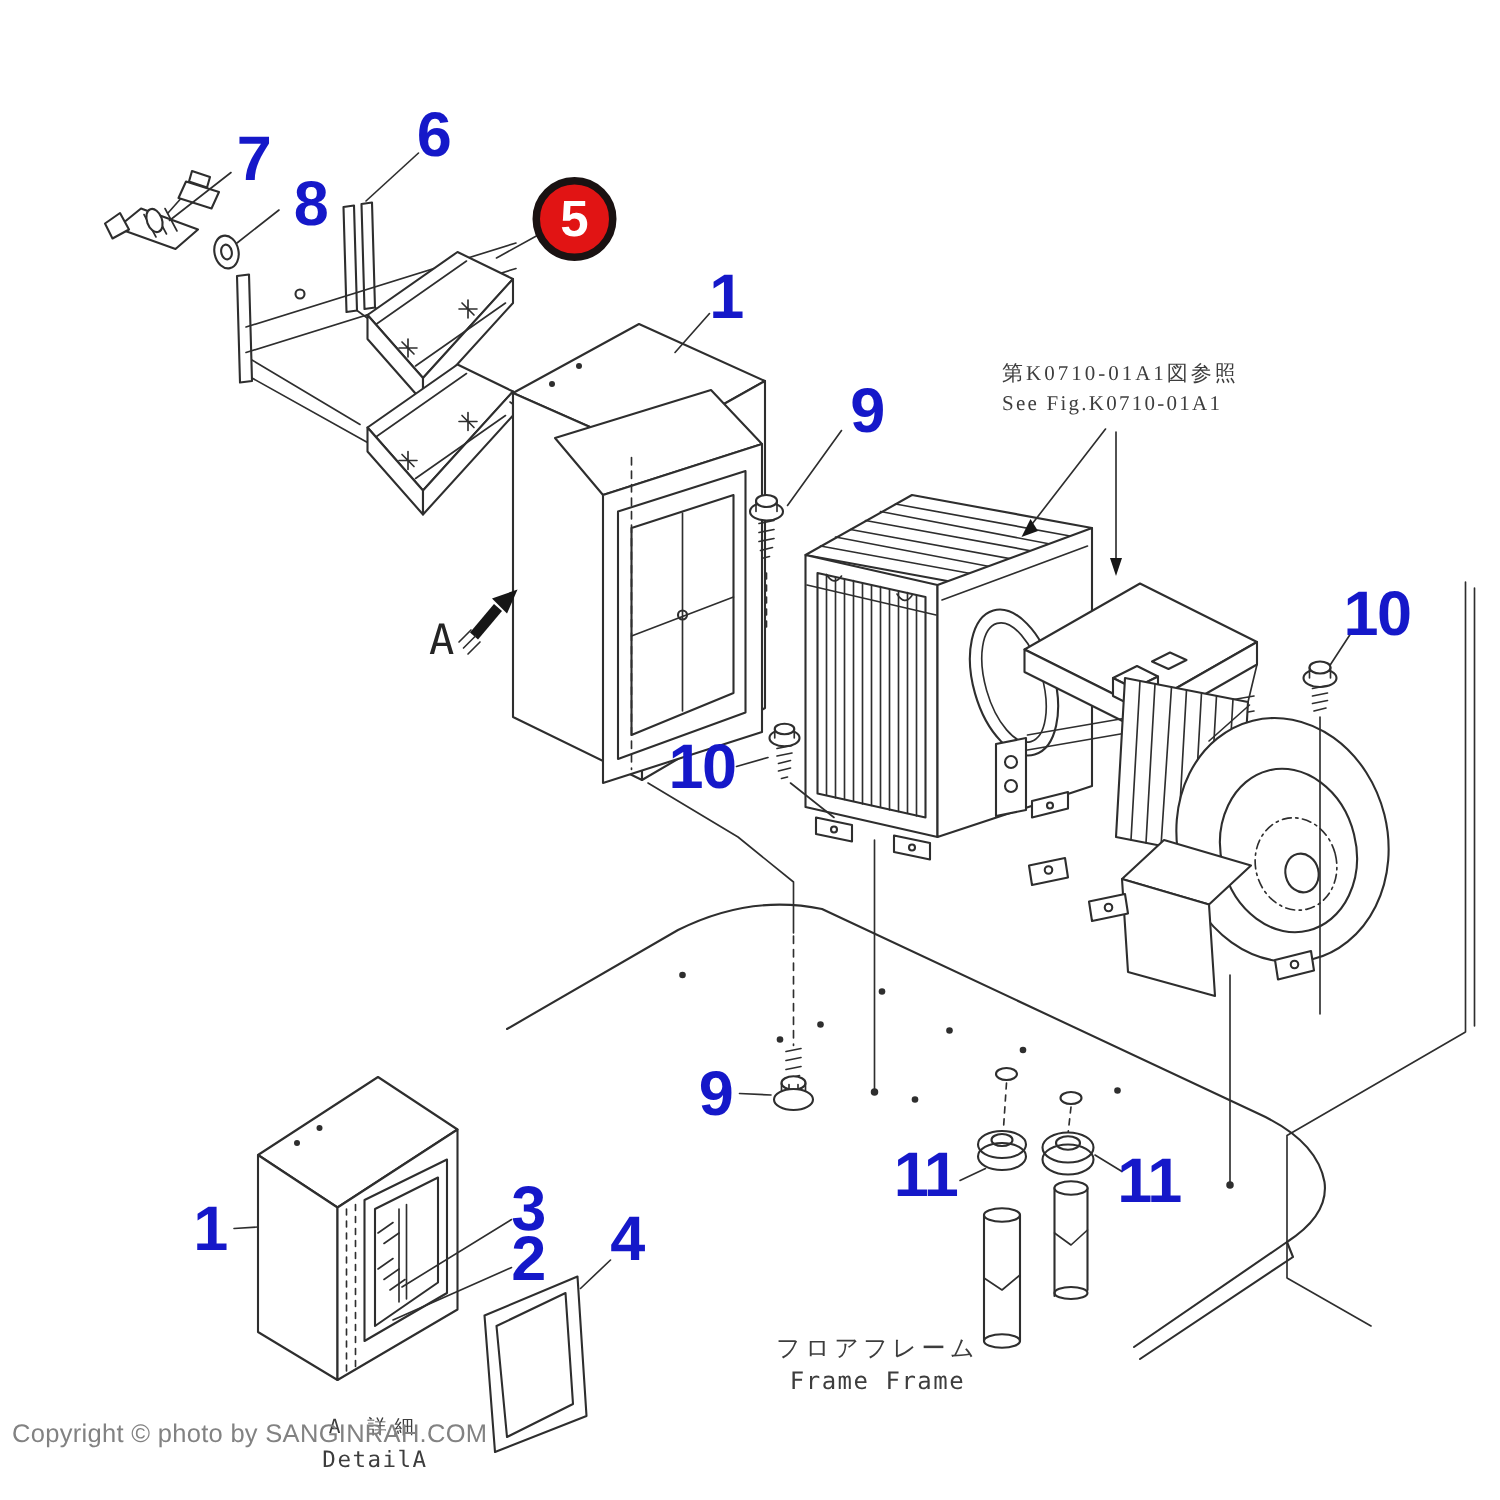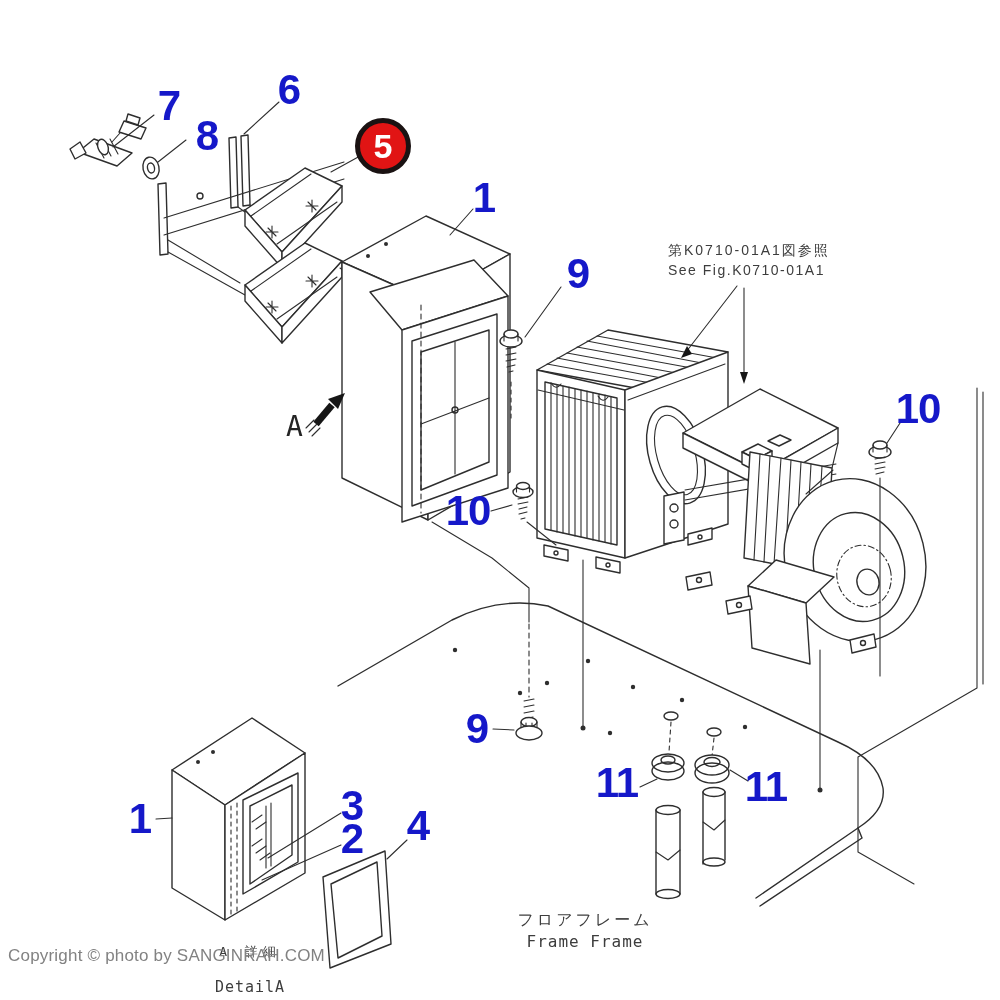--- a/index.html
+++ b/index.html
@@ -11,31 +11,31 @@
   .art .wht{fill:#ffffff;}
   .art .dot{fill:var(--line-dark);stroke:none;}
   .art .blk{fill:#161616;stroke:none;}
   .callout{position:absolute;transform:translate(-50%,-50%);
            font:700 42px "Liberation Sans",sans-serif;color:var(--callout-blue);
            letter-spacing:-1px;line-height:1;white-space:nowrap;z-index:3;}
   .callout.red{width:46px;height:46px;border-radius:50%;background:var(--highlight-red);
            border:5px solid var(--highlight-ring);color:#fff;font-size:34px;
            display:flex;align-items:center;justify-content:center;letter-spacing:0;}
   .technote{position:absolute;left:668px;top:240px;z-index:2;color:var(--caption-gray);
-           font-family:Liberation Sans, sans-serif;font-size:14px;line-height:1.45;}
+           font-family:Liberation Serif, serif;font-size:14px;line-height:1.45;}
   .technote .jp{letter-spacing:2px;}
   .technote .en{letter-spacing:1.5px;}
   .caption-floor{position:absolute;left:505px;top:888px;width:160px;text-align:center;z-index:2;
            color:var(--caption-gray);font-family:"DejaVu Sans Mono",monospace;font-size:16px;line-height:1.35;}
-  .caption-floor .jp{letter-spacing:3px;margin-top:21px;}
+  .caption-floor .jp{letter-spacing:3px;}
   .caption-floor .en{letter-spacing:1px;}
   .caption-detail{position:absolute;left:195px;top:942px;width:110px;text-align:center;z-index:2;
            color:var(--caption-gray);font-family:"DejaVu Sans Mono",monospace;font-size:13px;line-height:1.5;}
   .caption-detail .jp{letter-spacing:5px;}
-  .caption-detail .en{font-size:15px;letter-spacing:1px;margin-top:14px;}
+  .caption-detail .en{font-size:15px;letter-spacing:1px;}
   .view-a{position:absolute;left:286px;top:410px;z-index:2;color:#242424;
            font-family:"DejaVu Sans Mono",monospace;font-size:28px;}
   .watermark{position:absolute;left:382px;top:170px;z-index:6;direction:rtl;
            font:700 58px "DejaVu Sans",sans-serif;opacity:.85;white-space:nowrap;letter-spacing:-1px;}
   .watermark .w1{color:var(--watermark-gray);}
   .watermark .w2{color:var(--watermark-purple);}
   .copyright{position:absolute;left:8px;top:946px;z-index:6;color:var(--copyright-gray);
            font:400 17px "Liberation Sans",sans-serif;letter-spacing:.2px;}
 </style>
 </head>

